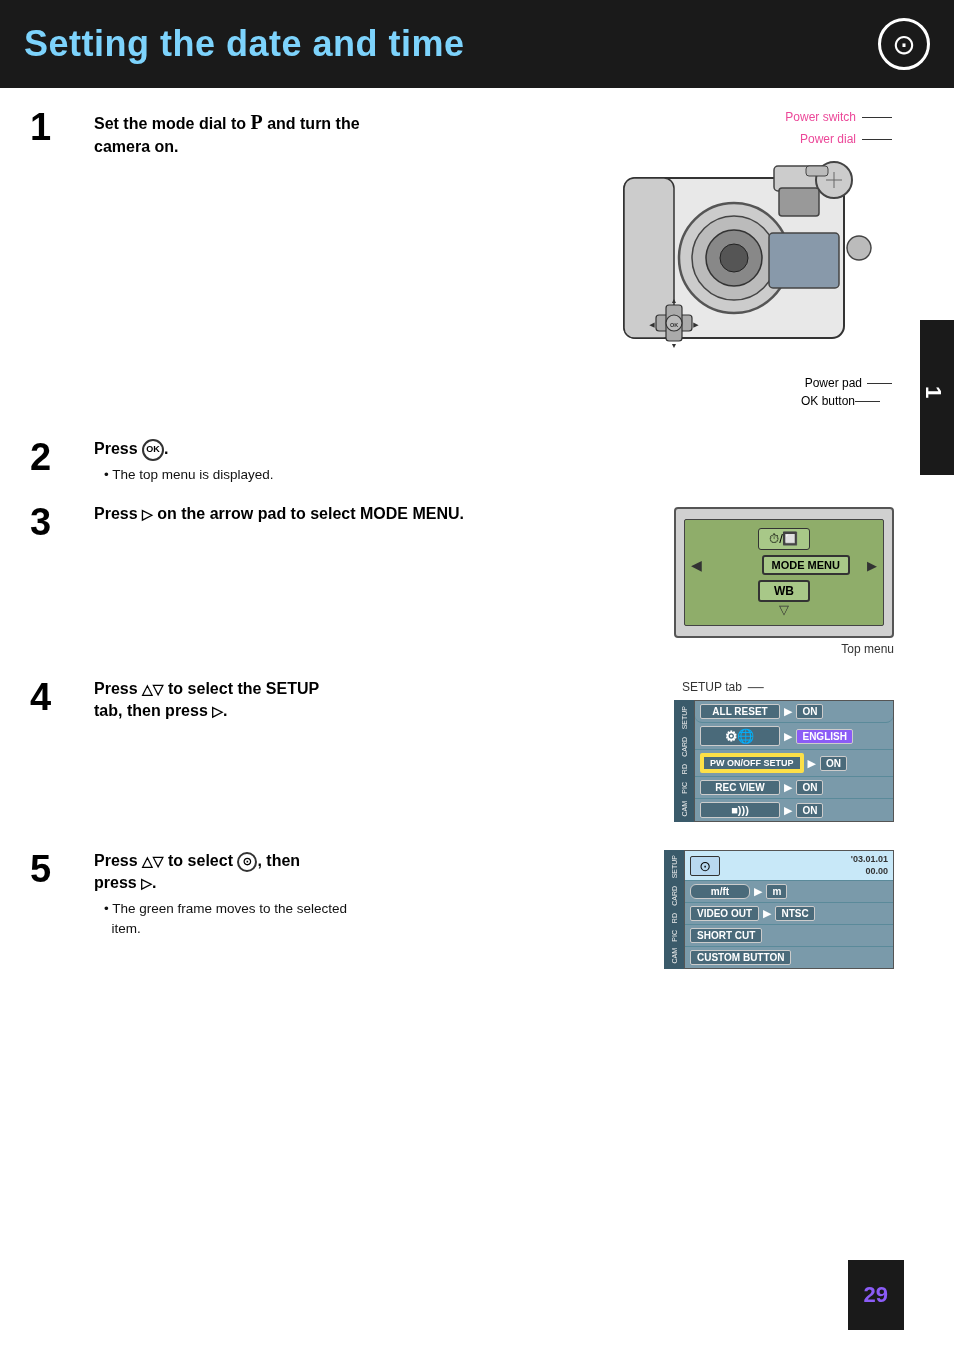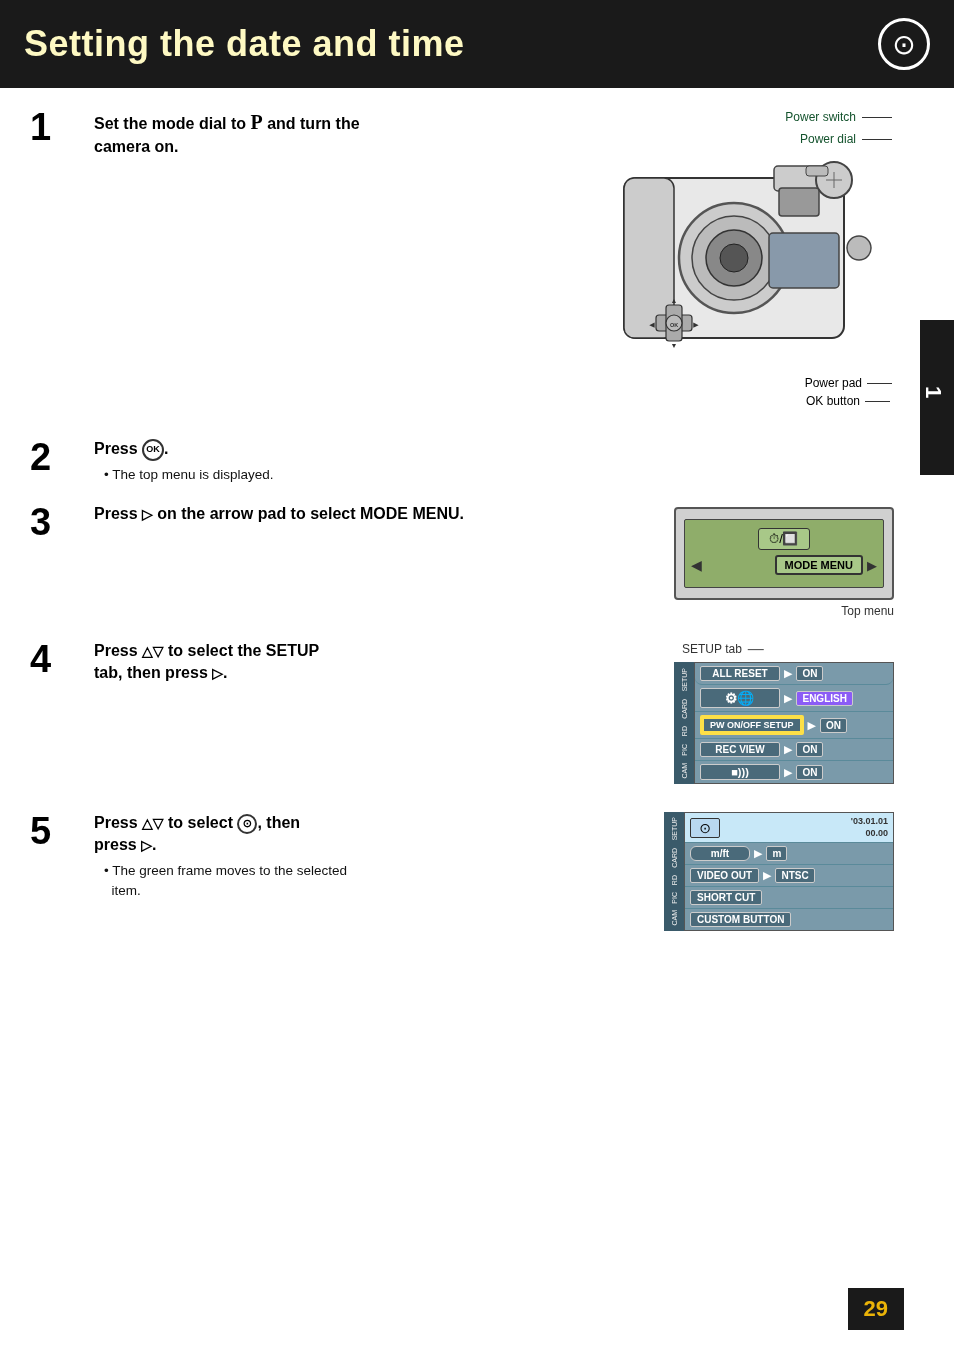--- a/index.html
+++ b/index.html
@@ -13,21 +13,21 @@
 
     
     .page-header {
       background: #1a1a1a;
       padding: 18px 24px 18px 24px;
       display: flex;
       align-items: center;
       justify-content: space-between;
     }
     .page-header h1 {
-      color: #fef9c3;
+      color: #7dd3fc;
       font-size: 36px;
       font-weight: 900;
       letter-spacing: 0.5px;
     }
     .header-icon {
       width: 52px;
       height: 52px;
       border: 3px solid #fff;
       border-radius: 50%;
       display: flex;
@@ -128,24 +128,24 @@
     .page-number-area {
       position: absolute;
       bottom: 20px;
       right: 50px;
       display: flex;
       align-items: center;
       gap: 0;
     }
     .page-number-box {
       background: #1a1a1a;
-      color: #eab308;
+      color: #8b5cf6;
       font-size: 22px;
       font-weight: 900;
-      padding: 8px 16px;
+      padding: 22px 16px;
     }
 
     
     .step-row {
       display: flex;
       align-items: flex-start;
       margin-bottom: 22px;
     }
     .step-left {
       flex: 1;
@@ -185,21 +185,21 @@
     }
     .step1-right {
       display: flex;
       flex-direction: column;
       align-items: flex-end;
     }
 
     
     .callout-label {
       font-size: 12px;
-      color: #14532d;
+      color: #ec4899;
       display: flex;
       align-items: center;
       gap: 6px;
       justify-content: space-between;
       margin-bottom: 3px;
       margin-left: 19px;
     }
     .callout-line {
       width: 30px;
       height: 1px;
@@ -285,21 +285,21 @@
             <text x="22" y="3.5" text-anchor="middle" font-size="7" fill="#333">▶</text>
             <text x="0" y="-20" text-anchor="middle" font-size="7" fill="#333">▲</text>
             <text x="0" y="25" text-anchor="middle" font-size="7" fill="#333">▼</text>
           </g>
         </svg>
 
         <div style="position:absolute;bottom:28px;right:2px;font-size:12px;display:flex;align-items:center;gap:5px;">
           <span>Power pad</span>
           <span style="width:25px;height:1px;background:#333;display:inline-block;"></span>
         </div>
-        <div style="position:absolute;bottom:10px;right:4px;font-size:12px;display:flex;align-items:center;gap:5px;">
+        <div style="position:absolute;bottom:10px;right:14px;font-size:12px;display:flex;align-items:center;">
           <span>OK button</span>
           <span style="width:25px;height:1px;background:#333;display:inline-block;"></span>
         </div>
       </div>
     </div>
   </div>
 
   <div class="step-row" style="margin-bottom:18px;">
     <div class="step-left">
       <div style="display:flex;align-items:flex-start;gap:6px;">
@@ -333,28 +333,34 @@
         <div class="menu-display-inner">
 
           <div style="display:flex;justify-content:center;margin-bottom:5px;">
             <div style="border:1.5px solid #333;border-radius:3px;padding:2px 10px;background:#a8c888;font-size:13px;">
               <span>⏱/🔲</span>
             </div>
           </div>
 
           <div class="menu-row">
             <span style="font-size:14px;color:#333;">◀</span>
-            <div style="display:flex;align-items:center;gap:4px;">
+            <div style="display:flex;align-items:center;gap:17px;">
               <div style="border:2px solid #333;border-radius:3px;padding:2px 8px;background:#a8c888;font-size:11px;font-weight:bold;">
                 <span>MODE MENU</span>
               </div>
               <span style="font-size:13px;color:#333;">▶</span>
             </div>
           </div>
 
+          <div style="display:flex;justify-content:center;margin-top:5px;flex-direction:column;align-items:center;">
+            <div style="border:2px solid #333;border-radius:3px;padding:2px 14px;background:#a8c888;font-size:12px;font-weight:bold;">
+              <span>WB</span>
+            </div>
+            <span style="font-size:13px;color:#333;">▽</span>
+          </div>
         </div>
       </div>
       <div class="top-menu-label">Top menu</div>
     </div>
   </div>
 
   <div class="step4-layout">
     <div class="step4-text">
       <div style="display:flex;align-items:flex-start;gap:6px;">
         <span class="step-number">4</span>

